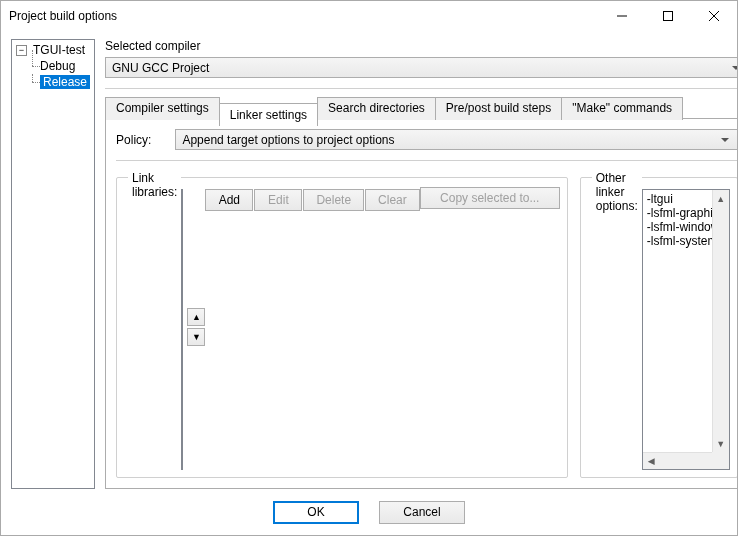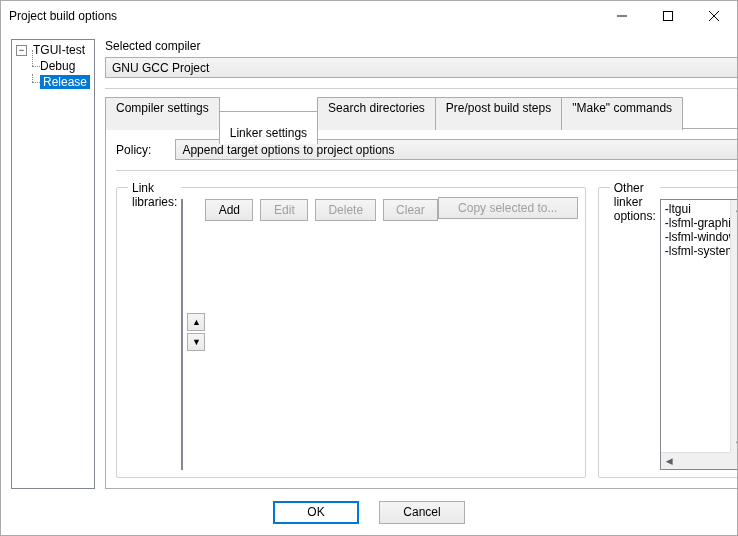--- a/index.html
+++ b/index.html
@@ -20,30 +20,30 @@
     .tree-expander { width: 11px; height: 11px; border: 1px solid #888; display: inline-flex; align-items: center; justify-content: center; font-size: 9px; line-height: 1; margin-right: 2px; background: #fff; }
     .tree-sel { background: #0078d7; color: #fff; padding: 0 3px; display: inline-block; }
     .tree-root-label { padding: 0 2px; }
     .main-panel { flex: 1; display: flex; flex-direction: column; }
     .compiler-group { border-bottom: 1px solid #d0d0d0; padding-bottom: 10px; margin-bottom: 6px; }
     .group-label { color: #000; margin-bottom: 4px; }
     .combo { height: 21px; border: 1px solid #adadad; background: linear-gradient(#f5f5f5,#e9e9e9); display: flex; align-items: center; padding: 0 6px; width: 100%; position: relative; }
     .combo::after { content: ""; position: absolute; right: 8px; top: 50%; margin-top: -2px; border-left: 4px solid transparent; border-right: 4px solid transparent; border-top: 4px solid #555; }
     .tabs { display: flex; border-bottom: 1px solid #acacac; }
     .tab { padding: 3px 10px 4px; border: 1px solid #acacac; border-bottom: none; background: #f0f0f0; margin-right: -1px; position: relative; top: 2px; color: #000; }
-    .tab.active { background: #fff; top: 16px; padding-top: 14px; z-index: 2; }
+    .tab.active { background: #fff; top: 8px; padding-top: 4px; z-index: 2; }
     .tab-body { border: 1px solid #acacac; border-top: none; padding: 10px; flex: 1; display: flex; flex-direction: column; background: #fff; }
     .policy-row { display: flex; align-items: center; gap: 24px; padding-bottom: 10px; border-bottom: 1px solid #d0d0d0; margin-bottom: 10px; }
     .policy-row .combo { flex: 1; }
     .linker-groups { flex: 1; display: flex; gap: 12px; }
     .group-box { flex: 1; position: relative; padding: 12px 8px 8px; display: flex; flex-direction: row; }
     .group-box-border { position: absolute; left: 0; right: 0; top: 6px; bottom: 0; border: 1px solid #d0d0d0; border-radius: 2px; pointer-events: none; }
     .group-box-title { position: relative; background: #fff; padding: 0 4px; margin-left: 4px; margin-top: -12px; width: fit-content; z-index: 1; }
     .listbox { border: 1px solid #828790; background: #fff; flex: 1; margin-top: 6px; overflow: auto; }
-    .btn-row { display: flex; gap: 7px; margin-top: 6px; justify-content: flex-start; }
+    .btn-row { display: flex; gap: 1px; margin-top: 6px; justify-content: flex-start; }
     .btn, .btn-disabled { height: 22px; padding: 0 12px; border: 1px solid #adadad; background: linear-gradient(#f5f5f5,#e9e9e9); display: inline-flex; align-items: center; justify-content: center; color: #000; min-width: 48px; }
     .btn-disabled { color: #a0a0a0; }
     .copy-row { margin-top: 4px; display: flex; justify-content: center; }
     .move-col { display: flex; flex-direction: column; gap: 2px; align-self: center; }
     .move-btn { width: 18px; height: 18px; border: 1px solid #adadad; background: linear-gradient(#f5f5f5,#e9e9e9); display: flex; align-items: center; justify-content: center; font-size: 9px; }
     .textarea-wrap { border: 1px solid #828790; background: #fff; flex: 1; margin-top: 6px; position: relative; display: flex; flex-direction: column; }
     .textarea-content { flex: 1; padding: 2px 4px; white-space: pre; overflow: hidden; }
     .scroll-v { position: absolute; right: 0; top: 0; bottom: 17px; width: 17px; background: #f0f0f0; border-left: 1px solid #e0e0e0; }
     .scroll-v .arrow { height: 17px; display: flex; align-items: center; justify-content: center; color: #606060; font-size: 9px; }
     .scroll-h { height: 17px; background: #f0f0f0; border-top: 1px solid #e0e0e0; display: flex; align-items: center; justify-content: space-between; padding: 0; }

